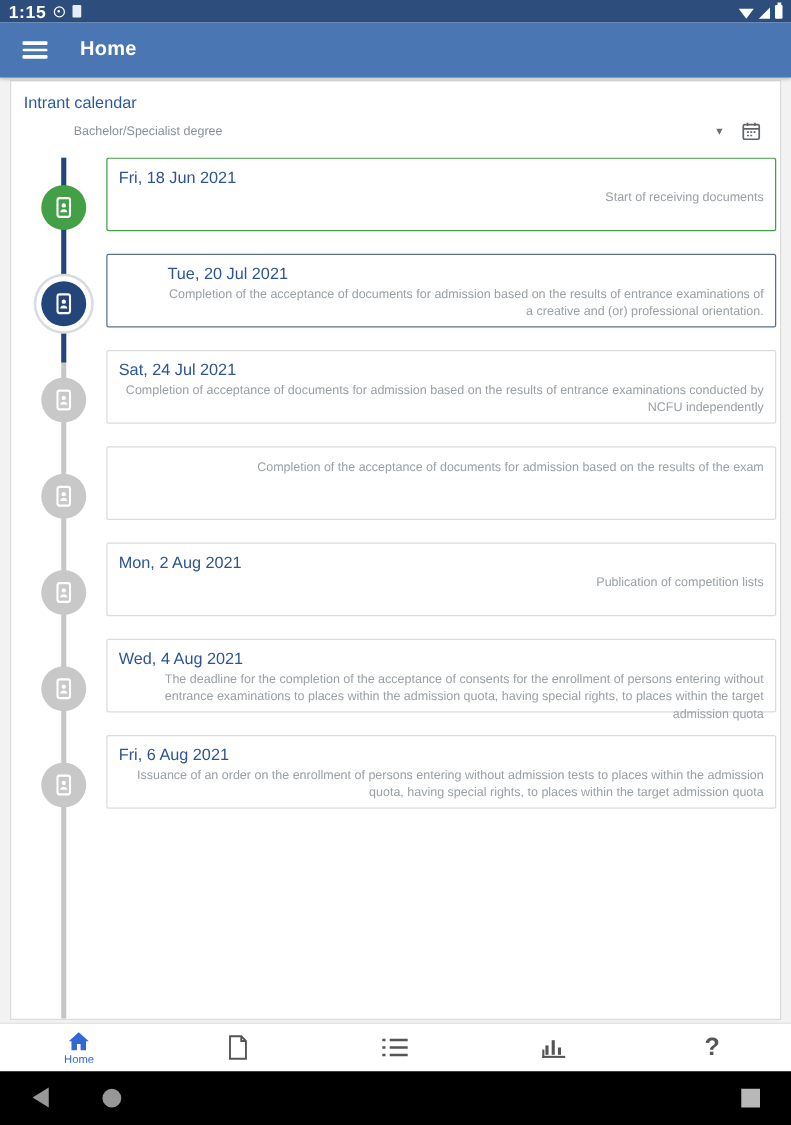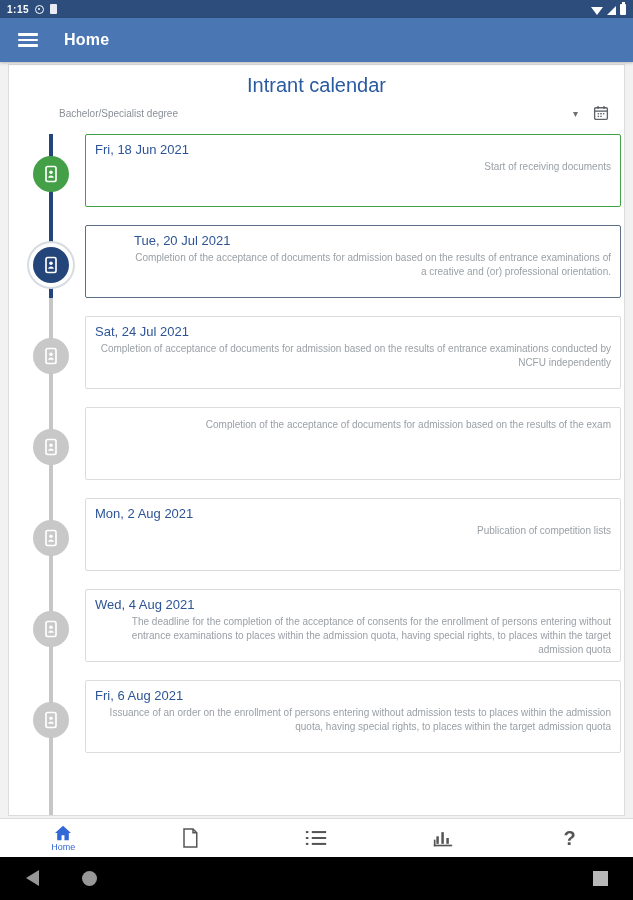--- a/index.html
+++ b/index.html
@@ -1,20 +1,20 @@
 <!DOCTYPE html>
 <html><head>
 <meta charset="utf-8">
 <style>
   * { box-sizing: border-box; margin: 0; padding: 0; }
   html,body { width:633px; height:900px; overflow:hidden; }
   body { font-family:"Liberation Sans", sans-serif; background:#fff; }
 
   
-  .status-bar { height:18px; background:#2d4e7c; color:#fff; display:flex; align-items:center; padding:0 7px; font-size:10px; }
+  .status-bar { height:18px; background:#2d4e7c; color:#fff; display:flex; align-items:center; padding:0 7px; font-size:14px; }
   .sb-left { display:flex; align-items:center; gap:6px; }
   .sb-time { font-weight:bold; letter-spacing:.5px; }
   .sb-shield { width:9px; height:9px; border:1.5px solid #fff; border-radius:50%; position:relative; }
   .sb-shield::after { content:""; position:absolute; left:2px; top:2px; width:2px; height:2px; background:#fff; border-radius:50%; }
   .sb-sim { width:7px; height:10px; background:#e8edf5; border-radius:1px; }
   .sb-right { margin-left:auto; display:flex; align-items:flex-end; gap:4px; }
   .sb-wifi { width:0; height:0; border-left:6px solid transparent; border-right:6px solid transparent; border-top:8px solid #fff; }
   .sb-signal { width:0; height:0; border-left:9px solid transparent; border-bottom:9px solid #fff; }
   .sb-batt { width:6px; height:11px; background:#fff; border-radius:1px; position:relative; }
   .sb-batt::before { content:""; position:absolute; top:-2px; left:1.5px; width:3px; height:2px; background:#fff; }
@@ -22,31 +22,31 @@
   
   .app-bar { height:44px; background:#4a76b4; display:flex; align-items:center; padding:0 18px; box-shadow:0 1px 3px rgba(0,0,0,.25); position:relative; z-index:3; }
   .hamburger { width:20px; display:flex; flex-direction:column; gap:3px; cursor:pointer; }
   .hamburger span { display:block; height:2.5px; background:#fff; border-radius:1px; }
   .app-title { color:#fff; font-size:16px; font-weight:bold; margin-left:26px; letter-spacing:.2px; }
 
   
   .content { height:756px; background:#f2f2f2; padding:2px 8px 0; }
   .panel { background:#fff; border:1px solid #dcdcdc; height:752px; display:flex; flex-direction:column; overflow:hidden; }
   .panel-head { padding:9px 10px 0 10px; }
-  .page-title { color:#2a5aa0; font-size:20px;text-align:center; }
+  .page-title { color:#2a5aa0; font-size:13px; }
   .sub-row { display:flex; align-items:center; margin-top:7px; }
   .subtitle { color:#8a8f98; font-size:10px;margin-left:40px; }
   .caret { margin-left:auto; color:#6b7075; font-size:10px; padding:0 6px; cursor:pointer; }
   .cal-btn { margin-left:8px; margin-right:4px; cursor:pointer; display:flex; }
 
   
   .tl { position:relative; flex:1; margin-top:12px; overflow:hidden; }
   .tl-line { position:absolute; left:40px; top:0; bottom:0; width:4px; background:#c6c6c6; }
   .tl-line-active { position:absolute; left:40px; top:0; width:4px; height:164px; background:#24457a; }
-  .row { display:flex; height:73px; margin-bottom:18px; position:relative; }
+  .row { display:flex; height:59px; margin-bottom:18px; position:relative; }
   .marker-col { width:76px; position:relative; flex:none; }
   .marker { position:absolute; left:24px; top:22px; width:36px; height:36px; border-radius:50%; display:flex; align-items:center; justify-content:center; }
   .marker.done    { background:#43a047; }
   .marker.current { background:#24457a; box-shadow:0 0 0 4px #fff, 0 0 0 6px #d7dce2; }
   .marker.future  { background:#c8c8c8; }
   .card { flex:1; margin-right:3px; border:1px solid #dcdcdc; border-radius:2px; padding:7px 9px; background:#fff; }
   .card.done    { border:1.5px solid #43a047; }
   .card.current { border:1.5px solid #5c6f8a;padding-left:48px; }
   .card-date { color:#2d5496; font-size:13px; }
   .card-desc { color:#9aa0a6; font-size:10px; line-height:1.4; margin-top:3px;text-align:right; }

